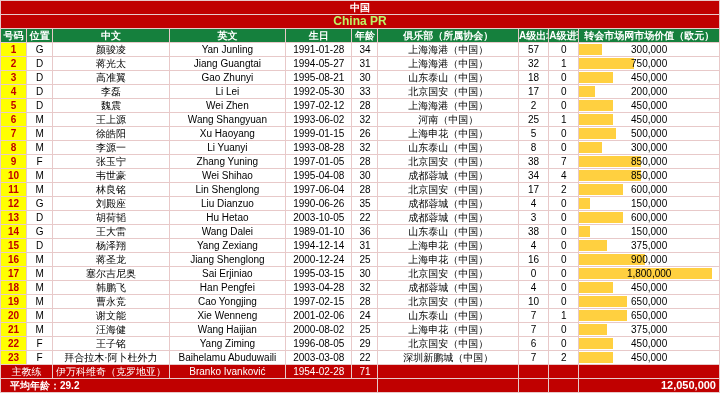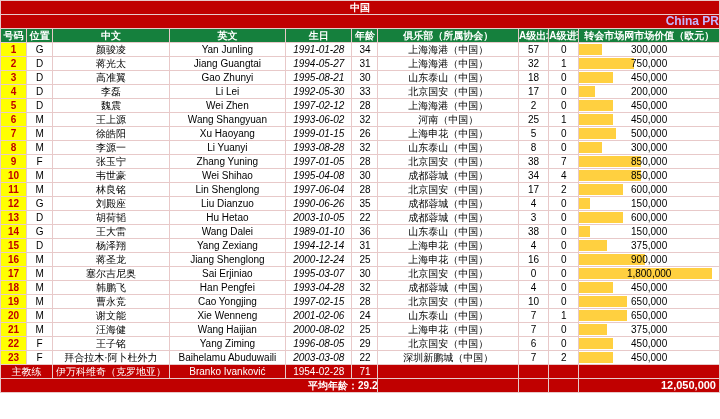--- a/index.html
+++ b/index.html
@@ -35,23 +35,22 @@
   .title-row td {
     background: #c00000;
     color: #ffffff;
     font-weight: bold;
     font-size: 12px;
     height: 17px;
     line-height: 17px;
     border: 1px solid #c00000;
   }
   .title-row.sub td {
-    color: #c4b5fd;
+    color: #bef264;
     font-size: 12px;
-    text-align: right;
   }
   
   .hdr td {
     background: #15803d;
     color: #ffffff;
     font-weight: bold;
     font-size: 10px;
     line-height: 12px;
     border: 1px solid #d46a6a;
     padding: 1px 1px;
@@ -66,21 +65,21 @@
   td.num {
     background: #ffff00;
     color: #c00000;
     font-weight: bold;
   }
   td.pos {
     color: #000000;
   }
   td.cn { font-size: 10.5px; }
   td.en { font-size: 10px; }
-  td.bd { font-size: 10px; font-style: italic; }
+  td.bd { font-size: 10px; }
   td.age { font-size: 10px; }
   td.club { font-size: 10.5px; text-align: center; }
   td.apps, td.goals { font-size: 10px; }
   td.val {
     font-size: 10px;
     text-align: right;
     padding-right: 3px;
     position: relative;
     color: #000;
   }
@@ -117,21 +116,21 @@
     height: 16px;
     line-height: 16px;
     border: 1px solid #c00000;
   }
   .footer td.total {
     text-align: right;
     padding-right: 3px;
     font-size: 11px;
   }
   .footer td.avg {
-    text-align: right;
+    text-align: left;
     padding-left: 9px;
   }
 </style>
 </head>
 <body>
 
 <div id="page">
   <table class="roster">
     <colgroup>
       <col style="width:26px">
@@ -356,21 +355,21 @@
           <td class="club">上海申花（中国）</td>
           <td class="apps">16</td>
           <td class="goals">0</td>
           <td class="val"><span class="valbar" style="width: 47%;"></span><span class="valtxt">900,000</span></td>
         </tr>
         <tr>
           <td class="num">17</td>
           <td class="pos">M</td>
           <td class="cn">塞尔吉尼奥</td>
           <td class="en">Sai Erjiniao</td>
-          <td class="bd">1995-03-07</td>
+          <td class="bd">1995-03-15</td>
           <td class="age">30</td>
           <td class="club">北京国安（中国）</td>
           <td class="apps">0</td>
           <td class="goals">0</td>
           <td class="val"><span class="valbar" style="width: 95%;"></span><span class="valtxt">1,800,000</span></td>
         </tr>
         <tr>
           <td class="num">18</td>
           <td class="pos">M</td>
           <td class="cn">韩鹏飞</td>

